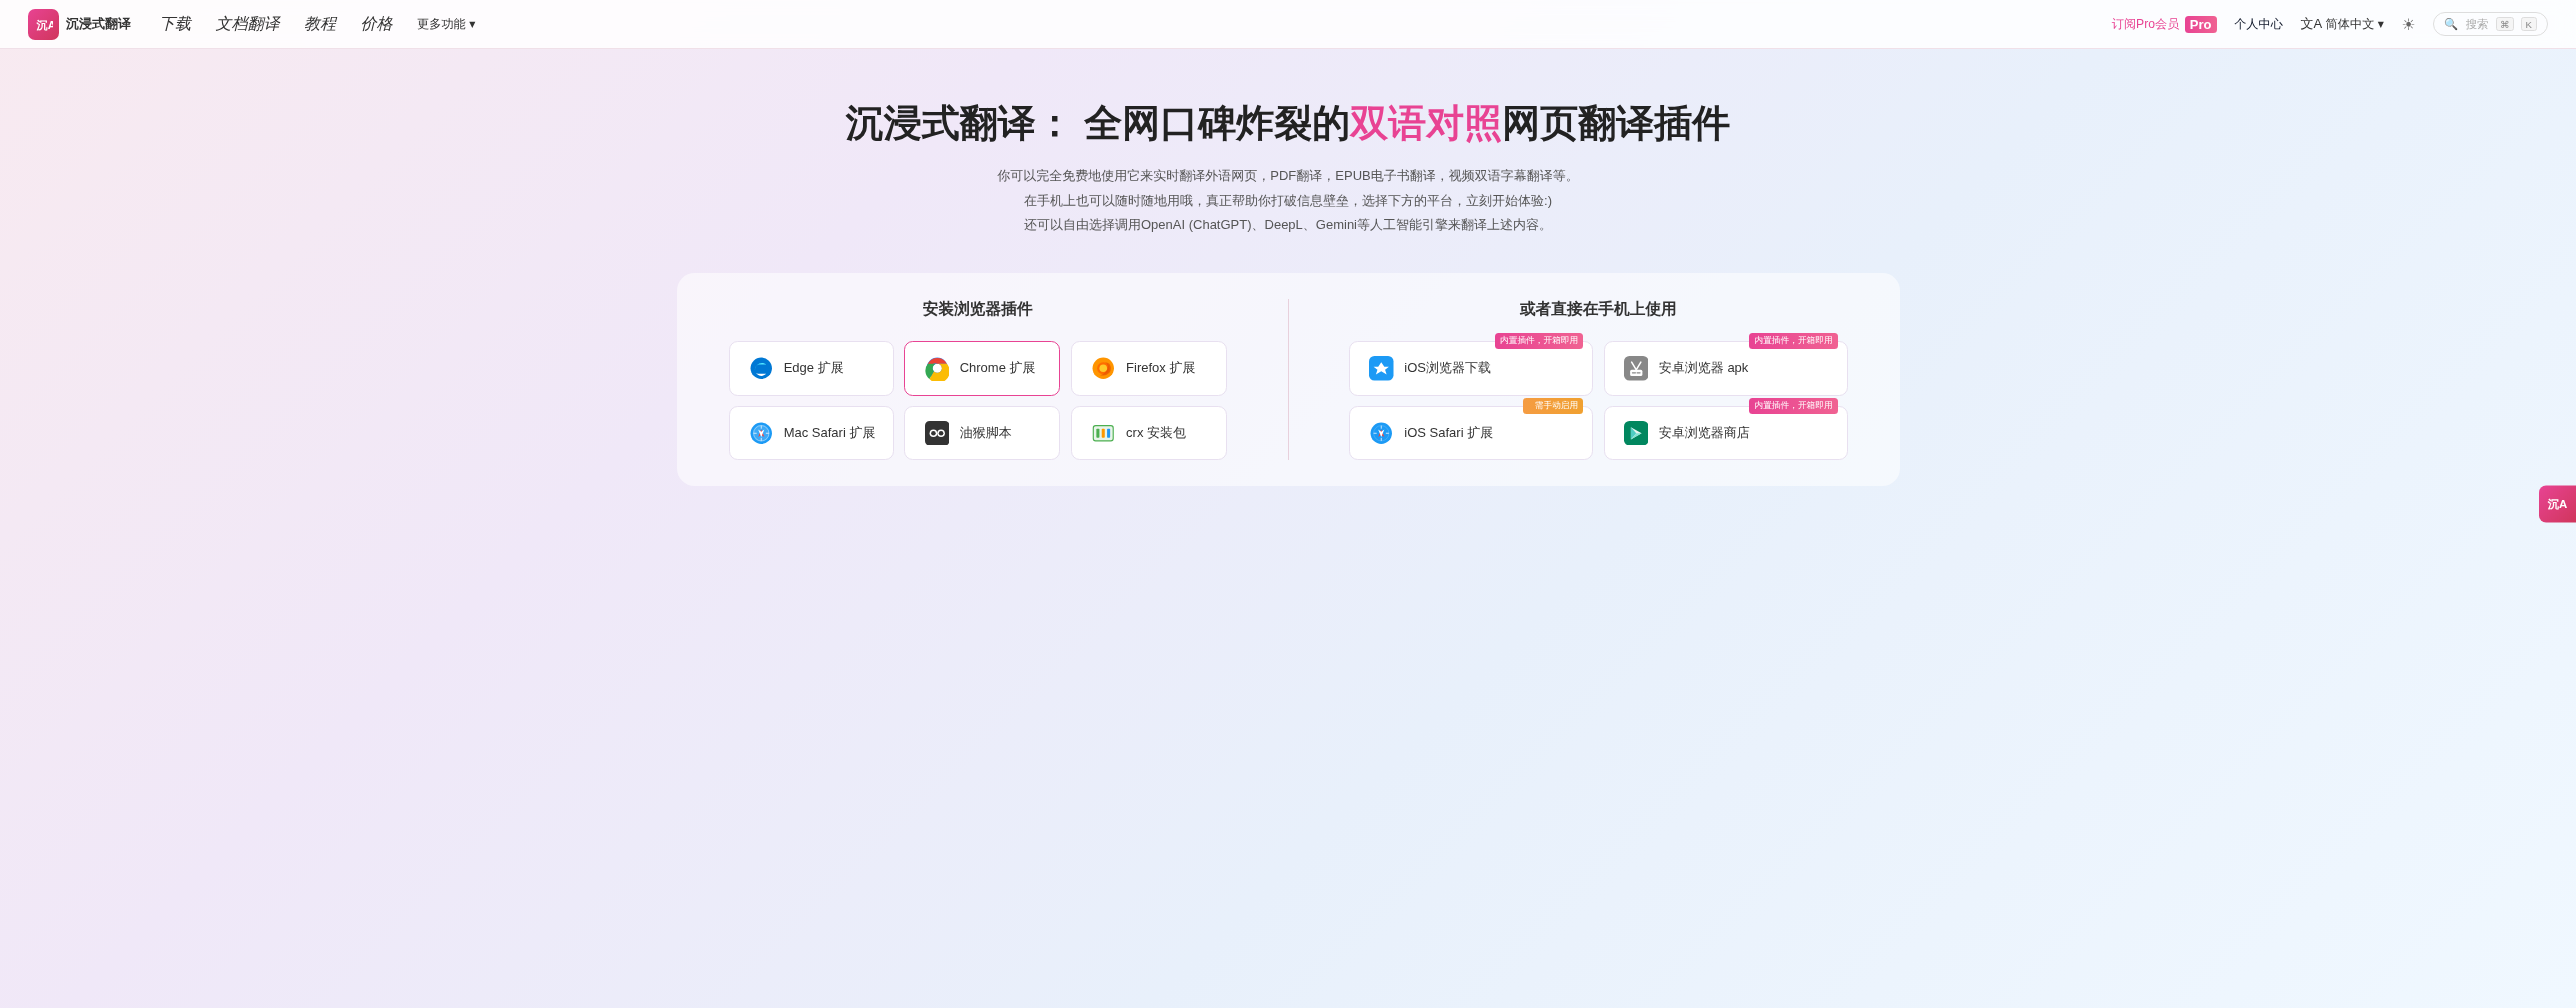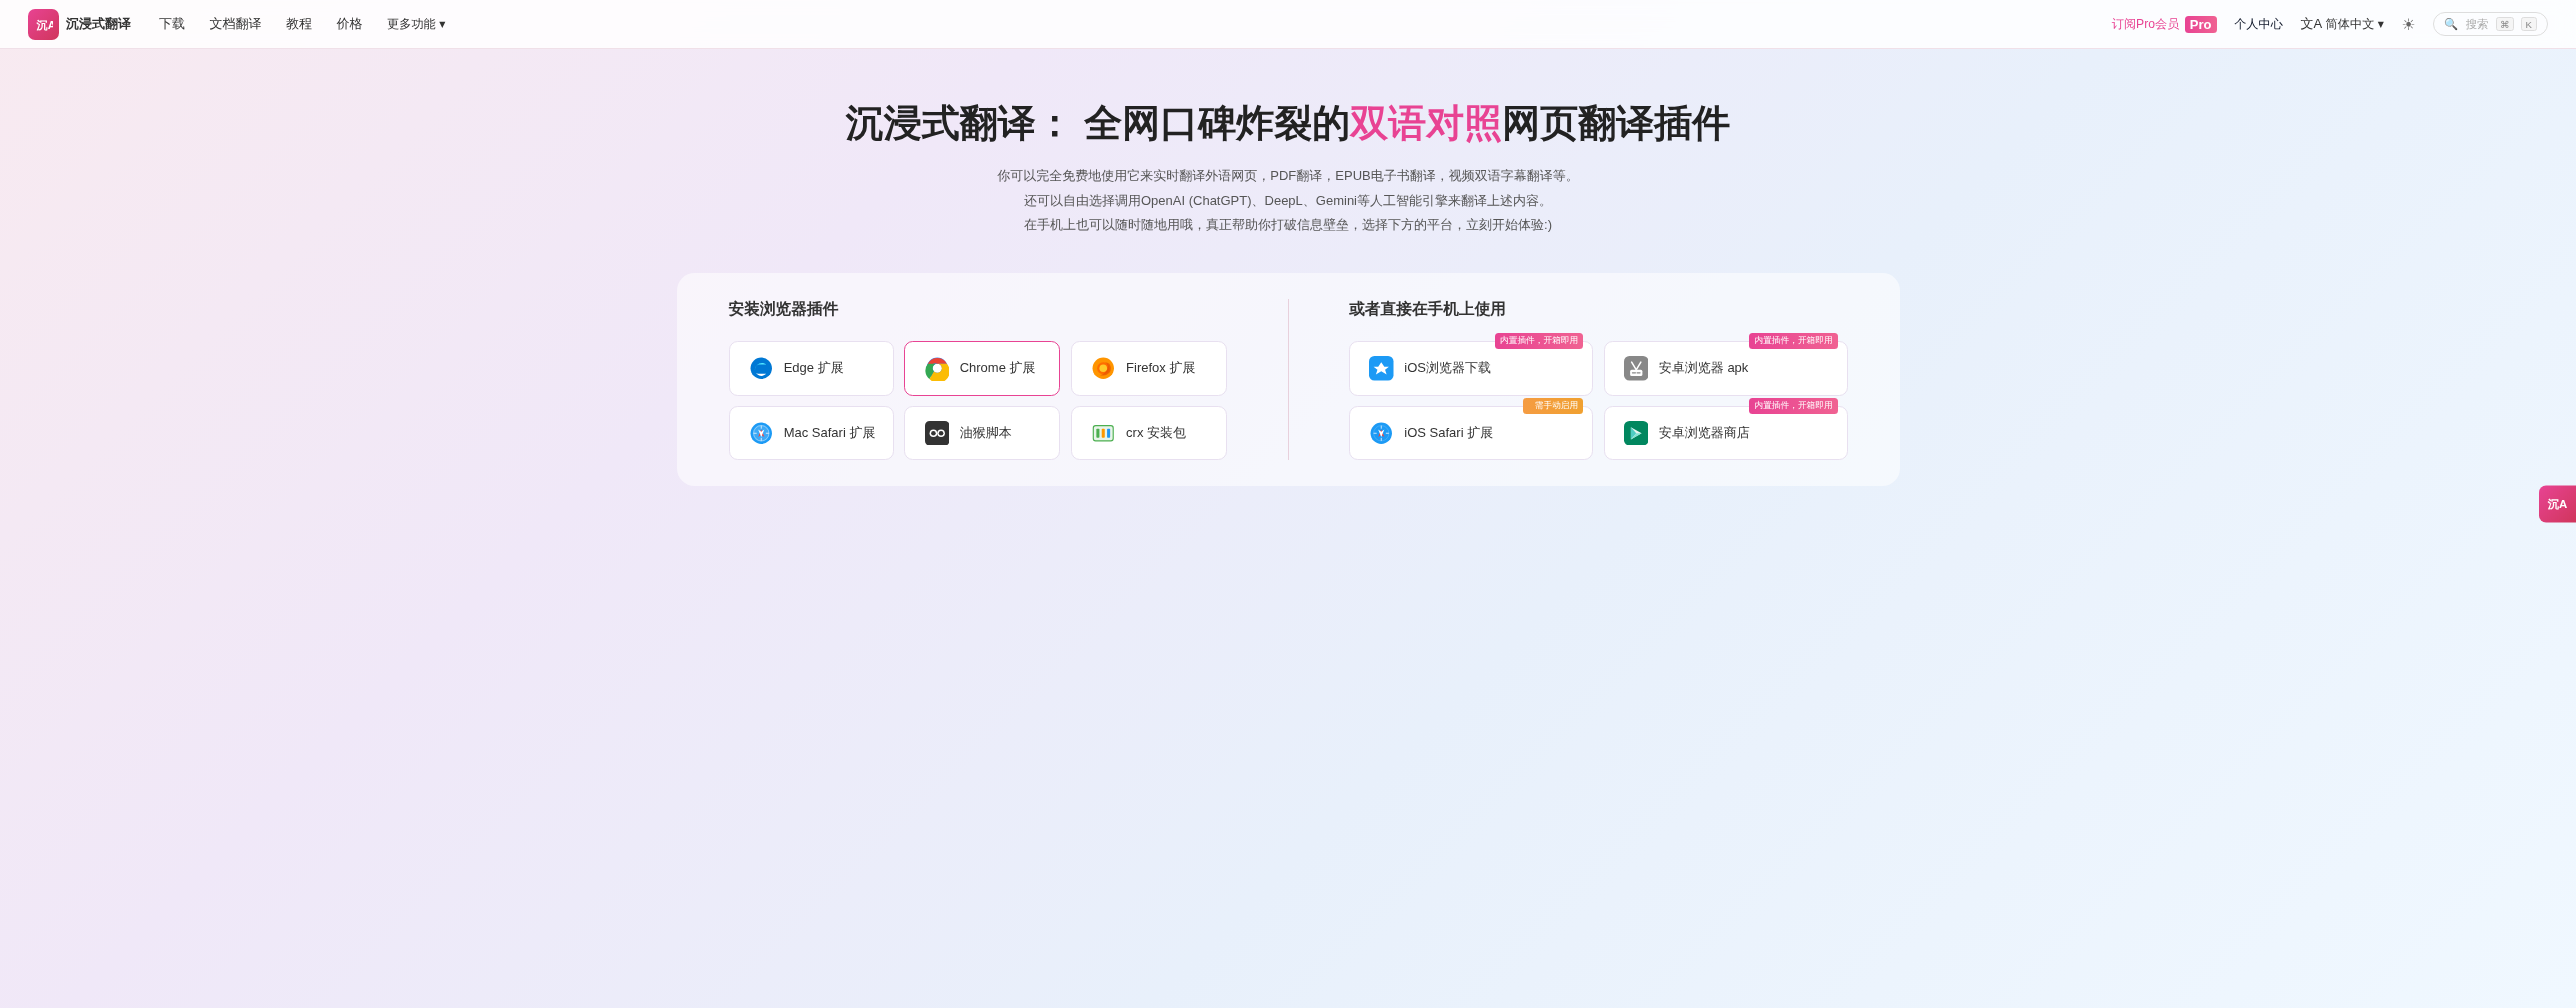--- a/index.html
+++ b/index.html
@@ -44,24 +44,25 @@
       font-weight: 600;
       color: #333;
     }
     .nav-links {
       display: flex;
       align-items: center;
       gap: 24.5px;
       flex: 1;
     }
     .nav-link {
-      font-size: 13px;
+      font-size: 16px;
       color: #333;
       cursor: pointer;
       white-space: nowrap;
+      font-style: italic;
     }
     .nav-more {
       display: flex;
       align-items: center;
       gap: 3.5px;
       font-size: 12.2px;
       color: #333;
       cursor: pointer;
     }
     .nav-right {
@@ -180,21 +181,21 @@
     }
     .install-divider {
       width: 0.9px;
       background: #e8d0dc;
       margin: 0 8.7px;
     }
     .install-heading {
       font-size: 15.7px;
       font-weight: 600;
       color: #333;
-      text-align: left;
+      text-align: center;
       margin-bottom: 21px;
     }
     .install-grid {
       display: grid;
       grid-template-columns: 1fr 1fr 1fr;
       gap: 10.5px;
     }
     .install-grid-2 {
       display: grid;
       grid-template-columns: 1fr 1fr;
@@ -295,22 +296,22 @@
 </nav>
 
 <div class="floating-icon">
   <span style="font-size:11.4px;font-weight:bold;">沉A</span>
 </div>
 
 <section class="hero">
   <h1 class="hero-title"><span>沉浸式翻译：  全网口碑炸裂的</span><span class="hero-title-highlight">双语对照</span><span>网页翻译插件</span></h1>
   <div class="hero-desc">
     <div>你可以完全免费地使用它来实时翻译外语网页，PDF翻译，EPUB电子书翻译，视频双语字幕翻译等。</div>
+    <div>在手机上也可以随时随地用哦，真正帮助你打破信息壁垒，选择下方的平台，立刻开始体验:)</div>
     <div>还可以自由选择调用OpenAI (ChatGPT)、DeepL、Gemini等人工智能引擎来翻译上述内容。</div>
-    <div>在手机上也可以随时随地用哦，真正帮助你打破信息壁垒，选择下方的平台，立刻开始体验:)</div>
   </div>
 
   <div class="install-section">
 
     <div class="install-col">
       <div class="install-heading">安装浏览器插件</div>
       <div class="install-grid">
 
         <div class="install-btn">
           <div class="btn-icon">

